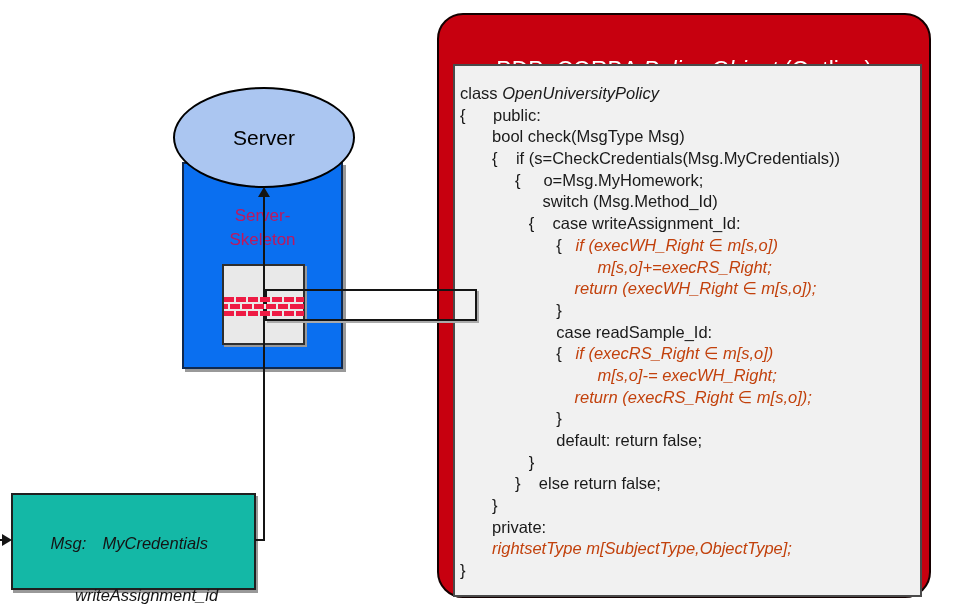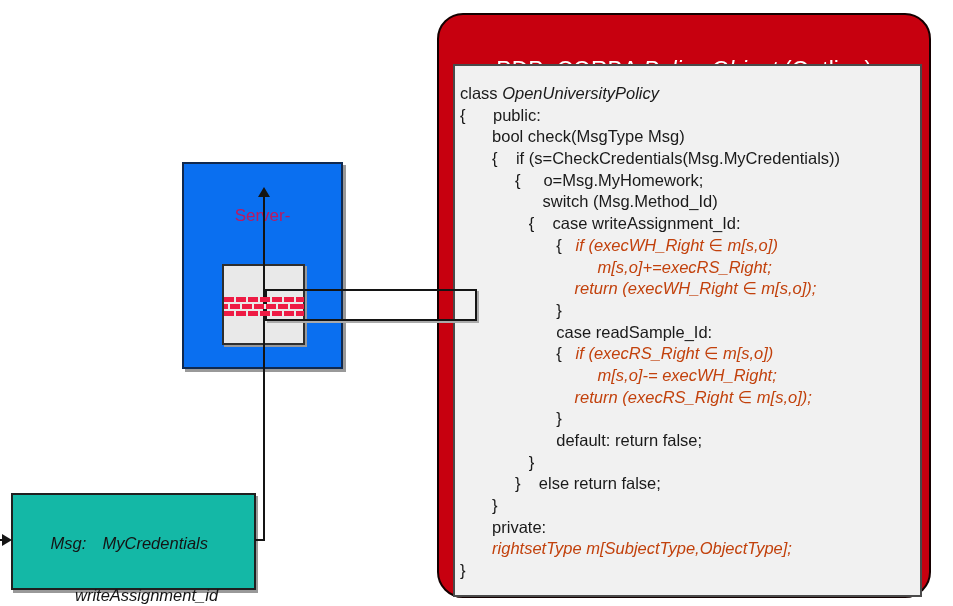--- a/index.html
+++ b/index.html
@@ -72,23 +72,27 @@
     <div class="pdp-title">
       <span>PDP: CORBA </span><span class="it">Policy Object</span><span> (Outline)</span>
     </div>
     <div class="pdp-code">
       <div class="code-lines" id="code-lines"><div class="code-line"><span class="c-b">class </span><span class="c-bi">OpenUniversityPolicy</span></div><div class="code-line"><span class="c-b">{      public:</span></div><div class="code-line"><span class="c-b">       bool check(MsgType Msg)</span></div><div class="code-line"><span class="c-b">       {    if (s=CheckCredentials(Msg.MyCredentials))</span></div><div class="code-line"><span class="c-b">            {     o=Msg.MyHomework;</span></div><div class="code-line"><span class="c-b">                  switch (Msg.Method_Id)</span></div><div class="code-line"><span class="c-b">               {    case writeAssignment_Id:</span></div><div class="code-line"><span class="c-b">                     {   </span><span class="c-u">if (execWH_Right ∈ m[s,o])</span></div><div class="code-line"><span class="c-u">                              m[s,o]+=execRS_Right;</span></div><div class="code-line"><span class="c-u">                         return (execWH_Right ∈ m[s,o]);</span></div><div class="code-line"><span class="c-b">                     }</span></div><div class="code-line"><span class="c-b">                     case readSample_Id:</span></div><div class="code-line"><span class="c-b">                     {   </span><span class="c-u">if (execRS_Right ∈ m[s,o])</span></div><div class="code-line"><span class="c-u">                              m[s,o]-= execWH_Right;</span></div><div class="code-line"><span class="c-u">                         return (execRS_Right ∈ m[s,o]);</span></div><div class="code-line"><span class="c-b">                     }</span></div><div class="code-line"><span class="c-b">                     default: return false;</span></div><div class="code-line"><span class="c-b">               }</span></div><div class="code-line"><span class="c-b">            }    else return false;</span></div><div class="code-line"><span class="c-b">       }</span></div><div class="code-line"><span class="c-b">       private:</span></div><div class="code-line"><span class="c-u">       rightsetType m[SubjectType,ObjectType];</span></div><div class="code-line"><span class="c-b">}</span></div></div>
     </div>
   </div>
 
   <div class="abs skeleton-box"></div>
 
+  <div class="abs server-ellipse">
+    <span>Server</span>
+  </div>
 
   <div class="abs skeleton-label">
     <div>Server-</div>
+    <div>Skeleton</div>
   </div>
 
   <div class="abs pep-box"></div>
 
   <div class="abs connector-frame"></div>
 
   <div class="abs v-line"></div>
   <div class="abs v-arrowhead"></div>
   <div class="abs elbow-line"></div>
 

